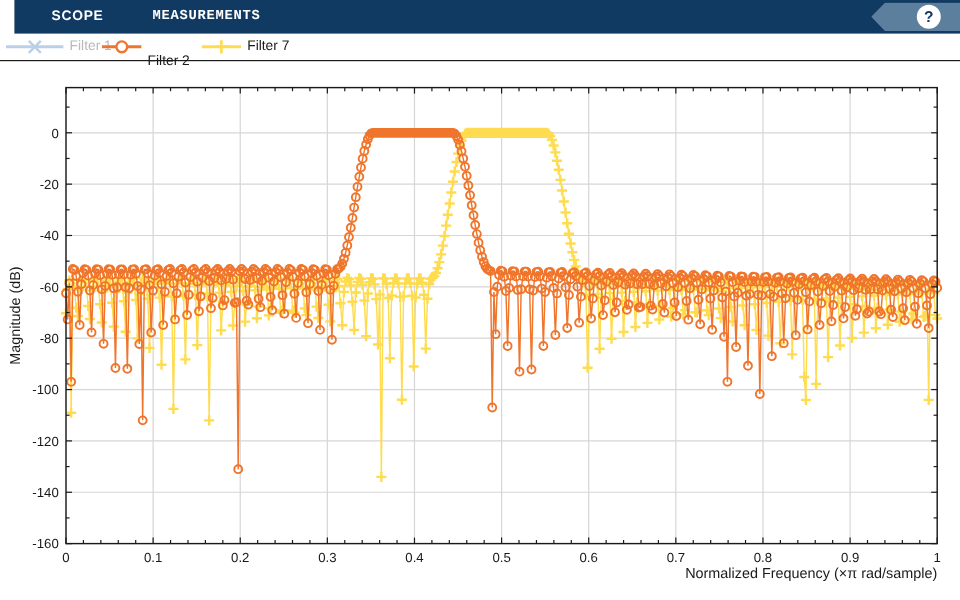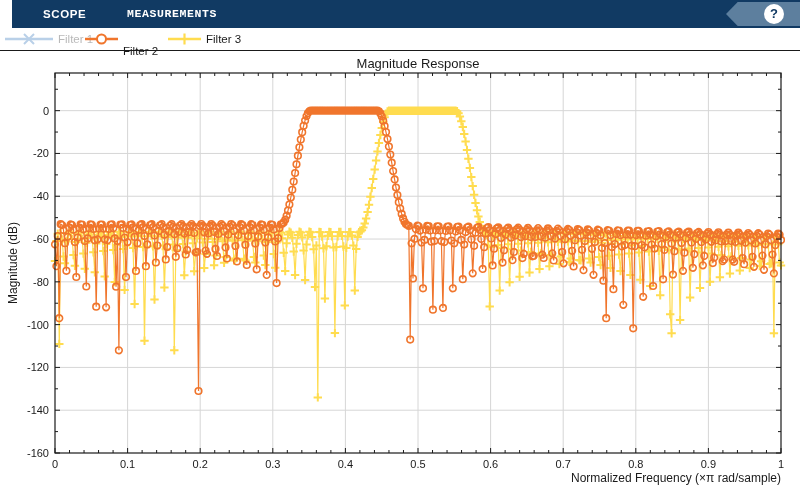--- a/index.html
+++ b/index.html
@@ -55,21 +55,21 @@
         <line class="stroke" x1="0" y1="7" x2="33" y2="7" stroke-width="2.5" stroke="#f0752c"></line>
         <circle class="stroke" cx="16.5" cy="7" r="4.5" stroke-width="2" fill="#ffffff" stroke="#f0752c"></circle>
       </svg>
       <span class="legend-label" style="color: rgb(26, 26, 26); margin-top: 24px;">Filter 2</span>
     </div>
     <div class="legend-item" style="left:168px">
       <svg width="33" height="14">
         <line class="stroke" x1="0" y1="7" x2="33" y2="7" stroke-width="2.5" stroke="#ffdc4f"></line>
         <path class="stroke" d="M16.5 1.5 V12.5 M11 7 H22" stroke-width="2.2" fill="none" stroke="#ffdc4f"></path>
       </svg>
-      <span class="legend-label" style="color: rgb(26, 26, 26);">Filter 3</span>
+      <span class="legend-label" style="color: rgb(26, 26, 26);">Filter 7</span>
     </div>
   </div>
 
   <svg id="plot-svg" width="800" height="500">
       <line x1="127.60000000000001" y1="73" x2="127.60000000000001" y2="453" stroke="#d6d6d6" stroke-width="1"></line>
       <line x1="200.20000000000002" y1="73" x2="200.20000000000002" y2="453" stroke="#d6d6d6" stroke-width="1"></line>
       <line x1="272.79999999999995" y1="73" x2="272.79999999999995" y2="453" stroke="#d6d6d6" stroke-width="1"></line>
       <line x1="345.40000000000003" y1="73" x2="345.40000000000003" y2="453" stroke="#d6d6d6" stroke-width="1"></line>
       <line x1="418" y1="73" x2="418" y2="453" stroke="#d6d6d6" stroke-width="1"></line>
       <line x1="490.59999999999997" y1="73" x2="490.59999999999997" y2="453" stroke="#d6d6d6" stroke-width="1"></line>
@@ -242,16 +242,15 @@
       <text x="49" y="157.45045045045043" text-anchor="end">-20</text>
       <text x="49" y="200.24324324324326" text-anchor="end">-40</text>
       <text x="49" y="243.03603603603602" text-anchor="end">-60</text>
       <text x="49" y="285.8288288288288" text-anchor="end">-80</text>
       <text x="49" y="328.6216216216216" text-anchor="end">-100</text>
       <text x="49" y="371.4144144144144" text-anchor="end">-120</text>
       <text x="49" y="414.2072072072072" text-anchor="end">-140</text>
       <text x="49" y="457" text-anchor="end">-160</text>
     </svg>
 
-  <div class="ptxt" id="chart-title">Magnitude Response</div>
   <div class="ptxt" id="ylabel">Magnitude (dB)</div>
   <div class="ptxt" id="xlabel">Normalized Frequency (×π rad/sample)</div>
 </div>
 
 </body></html>

